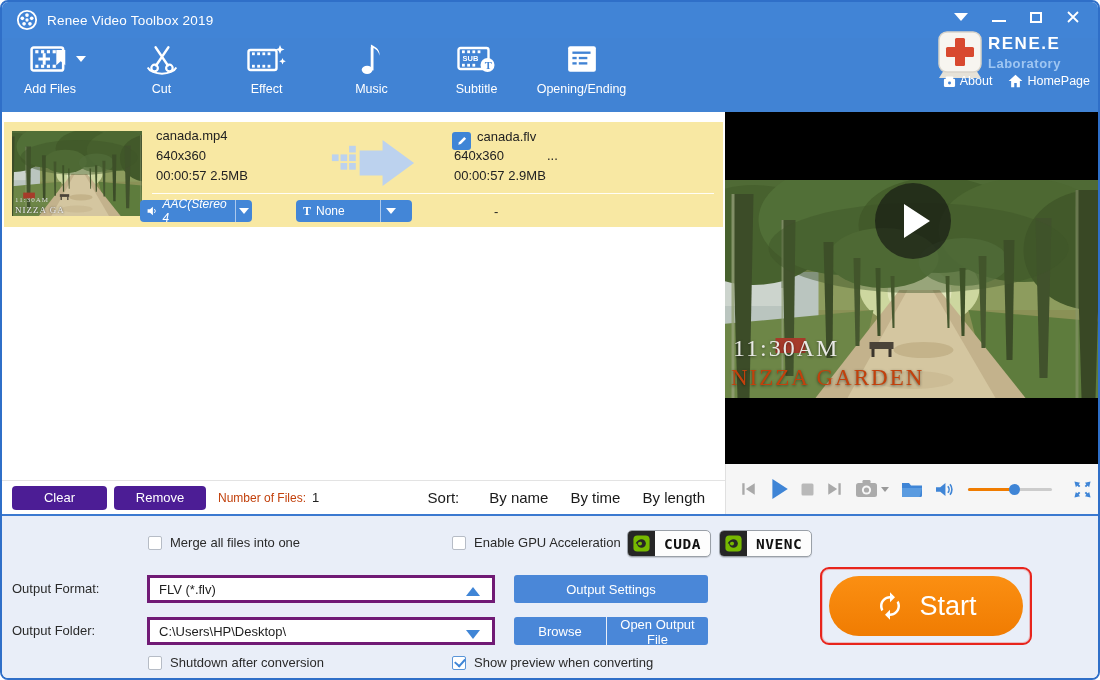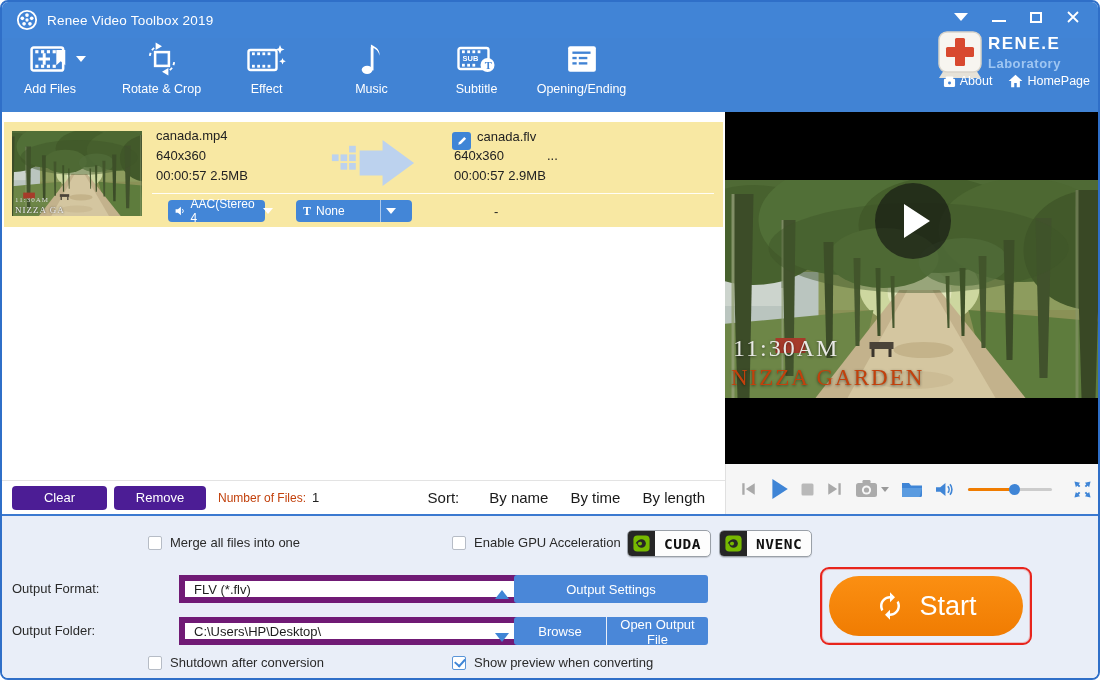--- a/index.html
+++ b/index.html
@@ -101,22 +101,22 @@
   .bottom { position:absolute; left:0; top:512px; width:1100px; height:168px; background:#e9eef8;
             border-top:2px solid #3b79d0; }
   .cb { display:inline-block; width:14px; height:14px; border:1px solid #b6bcc6; background:#fff;
         border-radius:2px; vertical-align:middle; position:relative; cursor:pointer; flex:none; }
   .cb.checked { border-color:#5a95d8; }
   .cb.checked::after { content:""; position:absolute; left:2px; top:1px; width:8px; height:5px;
         border-left:2.5px solid #3f85d6; border-bottom:2.5px solid #3f85d6; transform:rotate(-48deg); }
   .cb-row { position:absolute; display:flex; align-items:center; gap:8px; font-size:13px; color:#2a2a2a; }
   .panel-label { position:absolute; left:10px; width:130px; font-size:13px; color:#2a2a2a; line-height:28px; }
   .dropdown { position:absolute; left:145px; width:348px; height:28px; background:#fff;
-              border:6px solid #701a75; display:flex; align-items:center; padding:0 28px 0 9px;
-              font-size:13px; color:#1d1d1d; cursor:pointer;margin-left:32px; }
+              border:3px solid #701a75; display:flex; align-items:center; padding:0 28px 0 9px;
+              font-size:13px; color:#1d1d1d; cursor:pointer; }
   .dd-caret-up { position:absolute; right:12px; top:9px; width:0; height:0;
                  border-left:7px solid transparent; border-right:7px solid transparent;
                  border-bottom:9px solid #3f85d6; }
   .dd-caret-down { position:absolute; right:12px; top:10px; width:0; height:0;
                  border-left:7px solid transparent; border-right:7px solid transparent;
                  border-top:9px solid #3f85d6; }
   .panel-btn { position:absolute; height:28px; background:#4a87d8; color:#fff; border:none;
                font-size:13px; border-radius:3px; cursor:pointer; font-family:"Liberation Sans",sans-serif;}
   .gpu-badge { position:absolute; top:14px; height:27px; display:inline-flex; align-items:center;
                background:#fdfdfd; border:1px solid #9aa0a8; border-radius:5px; overflow:hidden;
@@ -177,29 +177,28 @@
             <rect x="8" y="12.6" width="11" height="2.8" fill="#fff"></rect>
             <rect x="12.1" y="8.5" width="2.8" height="11" fill="#fff"></rect>
             <polygon points="25,5.5 33.5,5.5 33.5,20 29.2,16.2 25,20" fill="#fff"></polygon>
           </svg>
       </span>
       <span class="addfiles-caret"></span>
       <span class="tool-label">Add Files</span>
     </div>
     <div class="tool-item">
       <span class="tool-icon">
-        <svg width="36" height="36" viewBox="0 0 34 34">
-            <rect x="10.5" y="10.5" width="13" height="13" fill="none" stroke="#fff" stroke-width="2.4"></rect>
-            <path d="M5.5 14 A 12.5 12.5 0 0 1 12 4.8" stroke="#fff" stroke-width="1.8" fill="none" stroke-dasharray="3 2.6"></path>
-            <path d="M28.5 20 A 12.5 12.5 0 0 1 22 29.2" stroke="#fff" stroke-width="1.8" fill="none" stroke-dasharray="3 2.6"></path>
-            <polygon points="11,1.5 17,5 11,8.5" fill="#fff"></polygon>
-            <polygon points="23,25.5 23,32.5 17,29" fill="#fff"></polygon>
-          </svg>
-      </span>
-      <span class="tool-label">Rotate &amp; Crop</span>
+        <svg width="36" height="32" viewBox="0 0 34 30">
+            <path d="M11 4 L22.5 21 M23 4 L11.5 21" stroke="#fff" stroke-width="2.4" stroke-linecap="round"></path>
+            <circle cx="10" cy="23.5" r="3.1" fill="none" stroke="#fff" stroke-width="2.1"></circle>
+            <circle cx="24" cy="23.5" r="3.1" fill="none" stroke="#fff" stroke-width="2.1"></circle>
+            <path d="M3.5 23 a 14 8 0 0 0 27 0" fill="none" stroke="#fff" stroke-width="1.8"></path>
+          </svg>
+      </span>
+      <span class="tool-label">Cut</span>
     </div>
     <div class="tool-item">
       <span class="tool-icon">
         <svg width="40" height="32" viewBox="0 0 40 30">
             <rect x="1.5" y="6" width="28" height="20" rx="2" fill="none" stroke="#fff" stroke-width="2.4"></rect>
             <rect x="5" y="8.4" width="2.8" height="2.8" fill="#fff"></rect>
             <rect x="10.2" y="8.4" width="2.8" height="2.8" fill="#fff"></rect>
             <rect x="15.4" y="8.4" width="2.8" height="2.8" fill="#fff"></rect>
             <rect x="20.6" y="8.4" width="2.8" height="2.8" fill="#fff"></rect>
             <rect x="5" y="20.8" width="2.8" height="2.8" fill="#fff"></rect>
@@ -365,21 +364,21 @@
       </span>
       <span class="f-line" style="left:473px; top:5px;">canada.flv</span>
       <span class="f-line" style="left:450px; top:24px;">640x360</span>
       <span class="f-line" style="left:543px; top:24px;">...</span>
       <span class="f-line" style="left:450px; top:44px;">
         <span>00:00:57</span>&nbsp;<span>2.9MB</span>
       </span>
 
       <div class="row-divider"></div>
 
-      <div class="track-badge" style="left:164px; width:97px;">
+      <div class="track-badge" style="left:136px; width:112px;font-style:italic;">
         <span class="tb-main">
           <svg width="12" height="12" viewBox="0 0 18 18">
               <polygon points="1,6 5,6 10,2 10,16 5,12 1,12" fill="#fff"></polygon>
               <path d="M12.5 5.5 a5 5 0 0 1 0 7" stroke="#fff" stroke-width="1.6" fill="none"></path>
             </svg>
           <span>AAC(Stereo 4</span>
         </span>
         <span class="tb-sep"></span>
         <span class="tb-caret">
             <span class="caret-down-white"></span>

